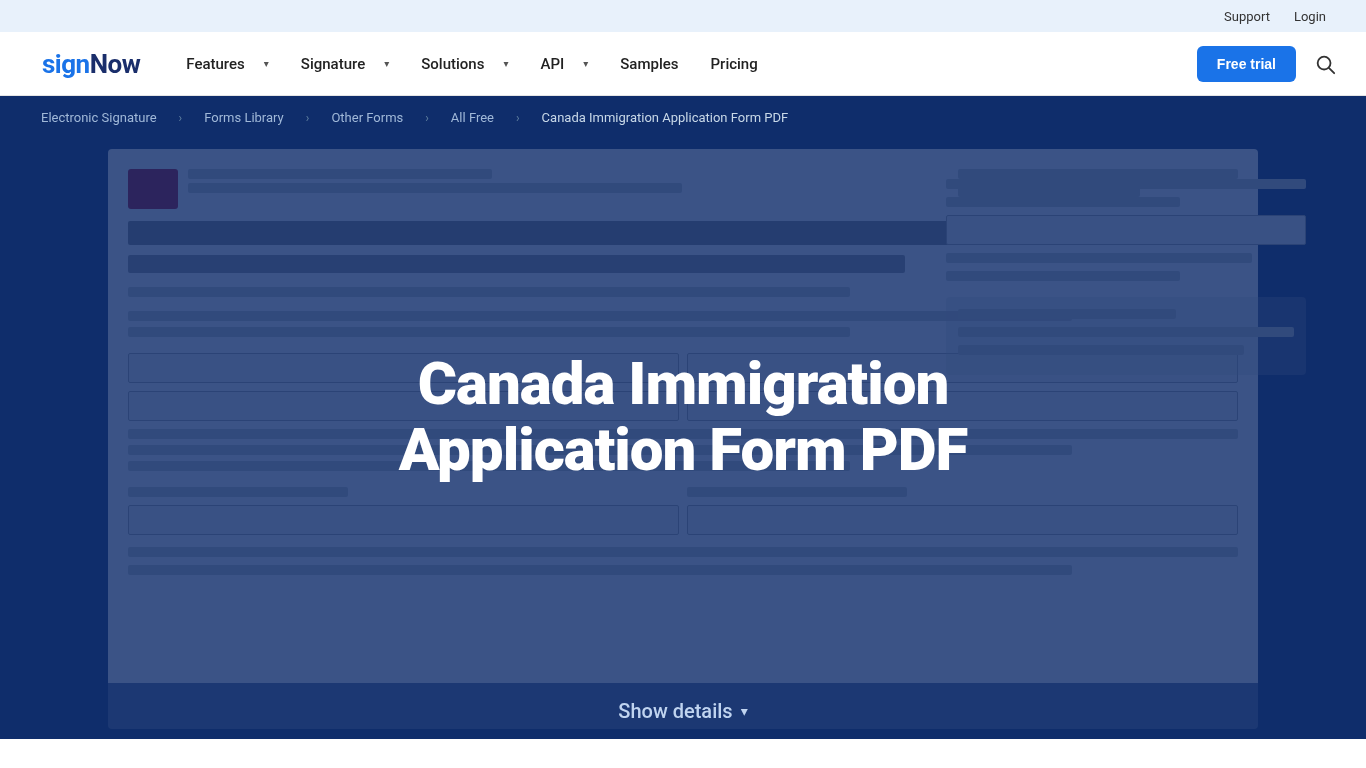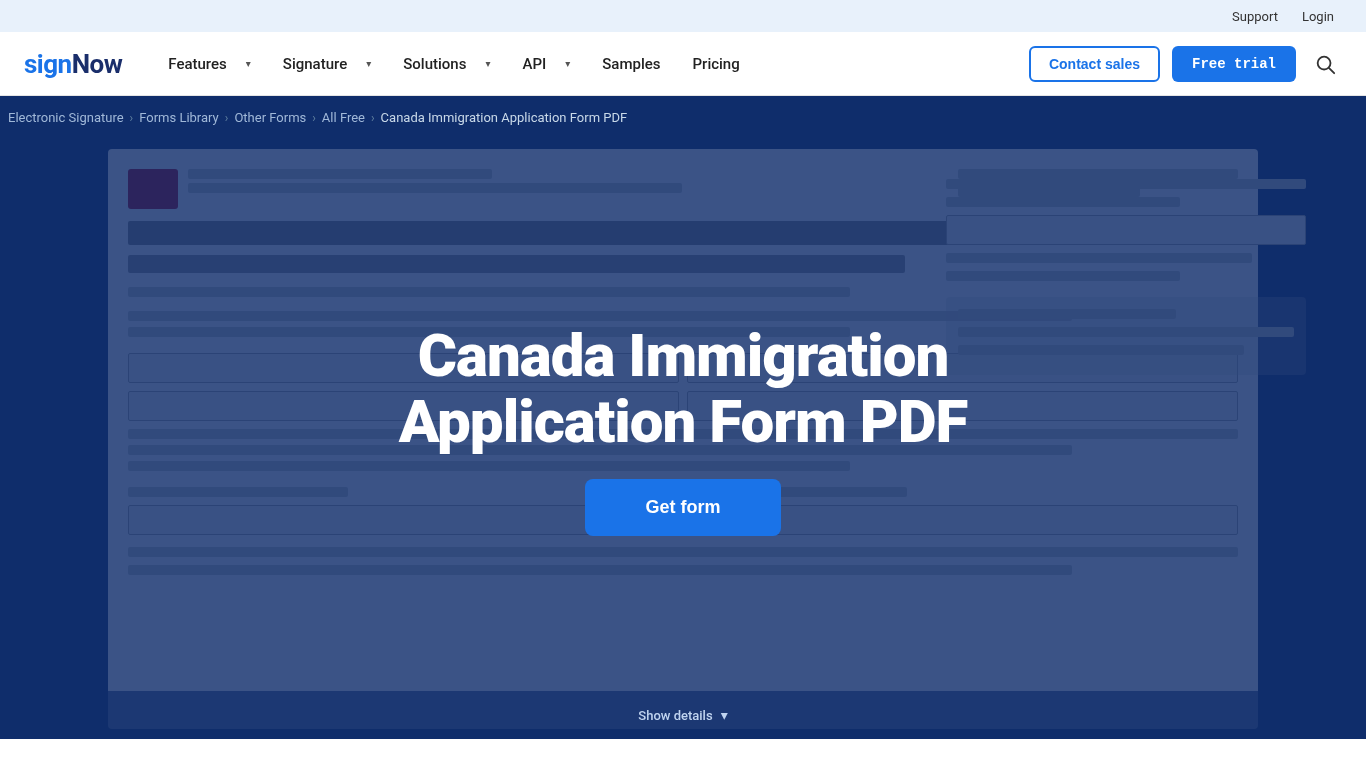--- a/index.html
+++ b/index.html
@@ -5,21 +5,21 @@
     * { margin: 0; padding: 0; box-sizing: border-box; }
     body { font-family: -apple-system, BlinkMacSystemFont, 'Segoe UI', Roboto, Arial, sans-serif; background: #fff; width: 1366px; min-height: 768px; overflow-x: hidden; }
 
     
     .top-bar {
       background: #e8f1fb;
       height: 32px;
       display: flex;
       align-items: center;
       justify-content: flex-end;
-      padding: 0 32px;
+      padding: 0 40px;
       gap: 24px;
     }
     .top-bar a {
       font-size: 13px;
       color: #333;
       text-decoration: none;
       cursor: pointer;
     }
 
     
@@ -30,20 +30,21 @@
       align-items: center;
       padding: 0 24px;
       border-bottom: 1px solid #e5e5e5;
       gap: 0;
     }
     .logo {
       display: flex;
       align-items: center;
       margin-right: 32px;
       text-decoration: none;
+      margin-left: 18px;
     }
     .logo-text {
       font-size: 26px;
       font-weight: 700;
       color: #0d6efd;
       letter-spacing: -0.5px;
     }
     .logo-text span { color: #0a3d8f; }
     .nav-links {
       display: flex;
@@ -84,40 +85,39 @@
     }
     .btn-free-trial {
       background: #1a73e8;
       color: #fff;
       border: none;
       padding: 10px 20px;
       border-radius: 6px;
       font-size: 14px;
       font-weight: 700;
       cursor: pointer;
-      font-family: Liberation Mono, monospace;
     }
     .search-icon-btn {
       background: none;
       border: none;
       cursor: pointer;
       padding: 6px;
       display: flex;
       align-items: center;
       justify-content: center;
       color: #333;
     }
 
     
     .breadcrumb-bar {
       background: #0f2d6b;
-      padding: 14px 8px;
-      display: flex;
-      align-items: center;
-      gap: 6px;
+      padding: 14px 41px;
+      display: flex;
+      align-items: center;
+      gap: 22px;
     }
     .breadcrumb-item {
       font-size: 13px;
       color: #a0b8d8;
       text-decoration: none;
       cursor: pointer;
     }
     .breadcrumb-sep {
       color: #6080a0;
       font-size: 12px;
@@ -239,21 +239,21 @@
       display: flex;
       align-items: center;
       justify-content: center;
       padding: 16px;
       background: rgba(15, 45, 107, 0.7);
       cursor: pointer;
       gap: 8px;
     }
     .show-details-text {
       color: #c0d4f0;
-      font-size: 13px;
+      font-size: 20px;
       font-weight: 500;
     }
     .show-details-chevron {
       color: #c0d4f0;
       font-size: 14px;
     }
 
     
     .search-svg {
       width: 22px;
@@ -296,21 +296,20 @@
       <span class="nav-chevron">▾</span>
     </a>
     <a class="nav-item">
       <span>Samples</span>
     </a>
     <a class="nav-item">
       <span>Pricing</span>
     </a>
   </div>
   <div class="nav-actions">
-    <button class="btn-contact-sales">Contact sales</button>
     <button class="btn-free-trial">Free trial</button>
     <button class="search-icon-btn">
       <svg class="search-svg" viewBox="0 0 24 24">
         <circle cx="11" cy="11" r="7"></circle>
         <line x1="16.5" y1="16.5" x2="22" y2="22"></line>
       </svg>
     </button>
   </div>
 </nav>
 
@@ -380,20 +379,19 @@
       <div style="margin-top:16px; background:rgba(200,200,200,0.3); padding:12px; border-radius:4px;">
         <div class="form-line medium"></div>
         <div class="form-line full" style="margin-top:6px;"></div>
         <div class="form-line long" style="margin-top:6px;"></div>
       </div>
     </div>
   </div>
 
   <div class="hero-content">
     <h1 class="hero-title">Canada Immigration Application Form PDF</h1>
-    <button class="btn-get-form">Get form</button>
   </div>
 
   <div class="show-details-bar">
     <span class="show-details-text">Show details</span>
     <span class="show-details-chevron">▾</span>
   </div>
 </div>
 
 </body></html>

